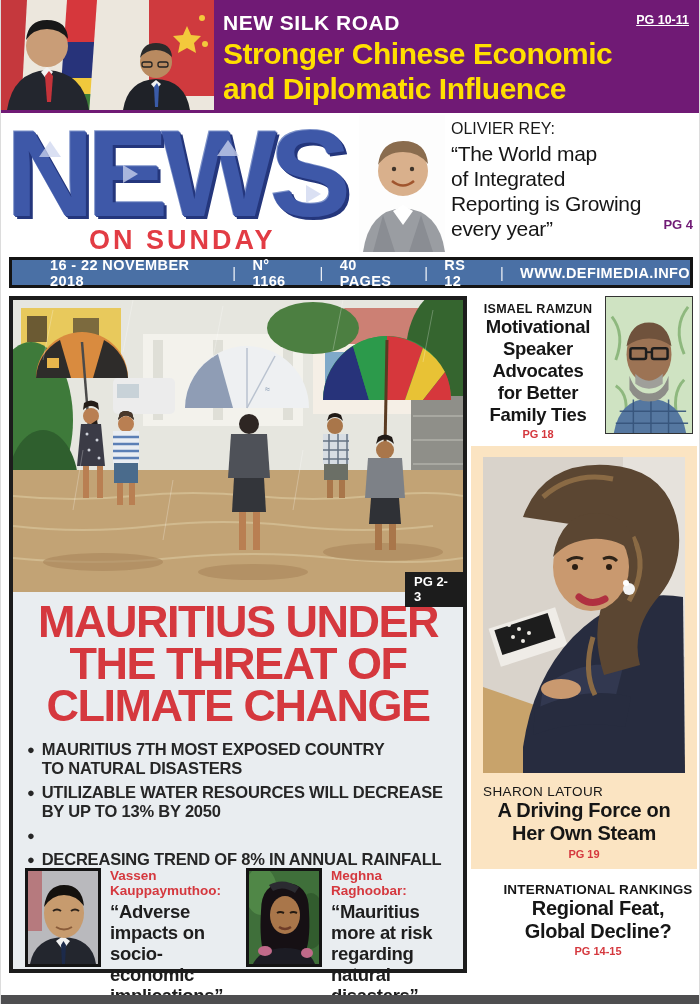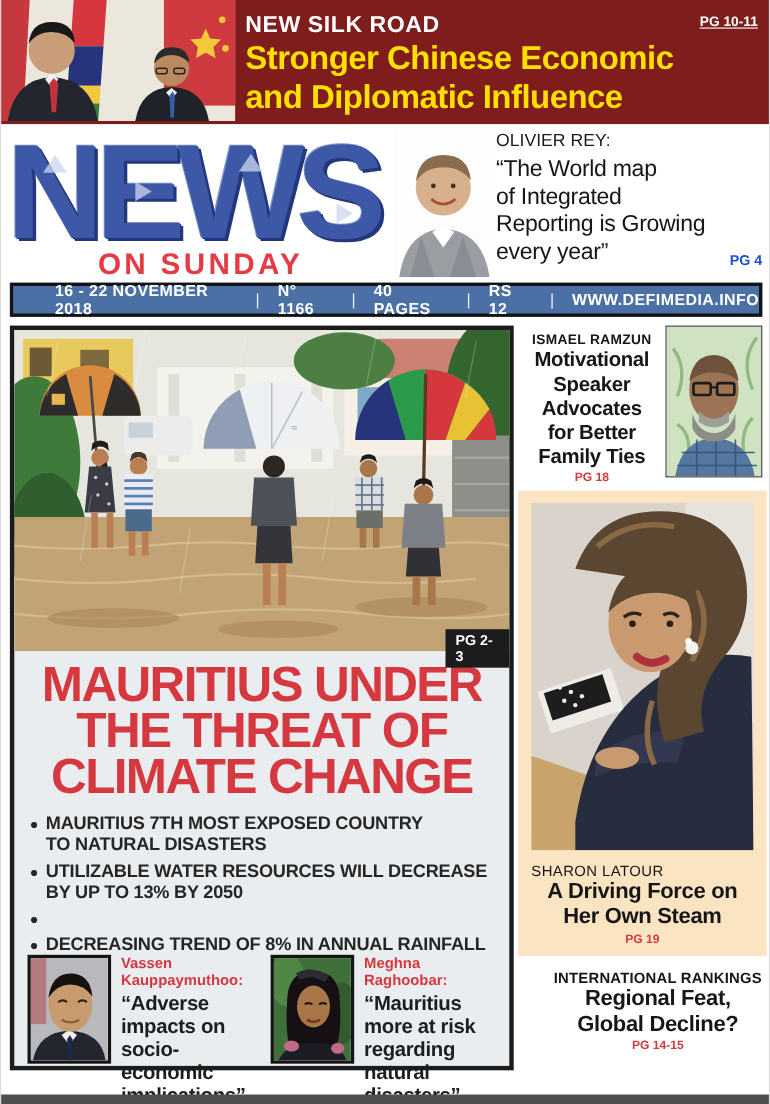--- a/index.html
+++ b/index.html
@@ -3,21 +3,21 @@
 <meta charset="utf-8">
 <style>
   * { margin:0; padding:0; box-sizing:border-box; }
   html,body { background:#fff; }
   body { font-family:"Liberation Sans", sans-serif; }
   .page { position:relative; width:700px; height:1004px; background:#fff; overflow:hidden;
           border-left:1px solid #dcdcdc; border-right:1px solid #dcdcdc; margin:0 auto; }
   .prelines { white-space:pre-line; }
 
   
-  .banner { position:absolute; top:0; left:0; width:700px; height:113px; background:#7f1d1d; }
+  .banner { position:absolute; top:0; left:0; width:700px; height:113px; background:#701a75; }
   .banner-photo { position:absolute; left:0; top:0; width:213px; height:110px; }
   .banner-kicker { position:absolute; left:222px; top:11px; color:#fff; font-weight:700;
                    font-size:21px; letter-spacing:.5px; }
   .banner-pg { position:absolute; right:12px; top:13px; color:#fff; font-weight:700; font-size:12.5px;text-decoration:underline; }
   .banner-headline { position:absolute; left:222px; top:36px; color:#ffdf00; font-weight:700;
                      font-size:30px; line-height:35px; letter-spacing:-.5px; }
 
   
   .masthead { position:absolute; top:113px; left:0; width:700px; height:143px; background:#fff; }
   .logo { position:absolute; left:5px; top:0px; font-size:122px; line-height:1; font-weight:700;
@@ -27,21 +27,21 @@
   .f1 { left:38px;  top:28px;  border-left:11px solid transparent; border-right:11px solid transparent; border-bottom:16px solid #cdd6ef; }
   .f2 { left:122px; top:52px;  border-top:9px solid transparent; border-bottom:9px solid transparent; border-left:15px solid #cdd6ef; }
   .f3 { left:216px; top:27px;  border-left:11px solid transparent; border-right:11px solid transparent; border-bottom:16px solid #cdd6ef; }
   .f4 { left:305px; top:72px;  border-top:9px solid transparent; border-bottom:9px solid transparent; border-left:15px solid #cdd6ef; }
   .tagline { position:absolute; left:88px; top:112px; font-size:27px; font-weight:700;
              letter-spacing:3px; color:#e23c44; }
   .teaser-photo { position:absolute; left:358px; top:2px; width:86px; height:137px; }
   .teaser-text { position:absolute; left:450px; top:7px; width:246px; height:132px; }
   .teaser-name { font-size:16px; font-weight:400; color:#1a1a1a; margin-bottom:3px; }
   .teaser-quote { font-size:21px; line-height:25px; font-weight:400; color:#161616; letter-spacing:-.3px; }
-  .teaser-pg { position:absolute; right:4px; bottom:8px; color:#1d4ed8; font-weight:700; font-size:13px; }
+  .teaser-pg { position:absolute; right:4px; bottom:20px; color:#701a75; font-weight:700; font-size:13px; }
 
   
   .dateline { position:absolute; top:257px; left:8px; width:684px; height:31px; background:#4a70a5;
               border:3px solid #141414; display:flex; align-items:center; justify-content:flex-start;
               padding-left:38px; gap:16px; color:#fff; font-weight:700; font-size:14.5px; letter-spacing:.4px; }
   .dsep { font-weight:400; opacity:.9; }
 
   
   .main-box { position:absolute; top:296px; left:8px; width:458px; height:677px;
               border:4px solid #1c1c1c; background:#e9edf0; }

